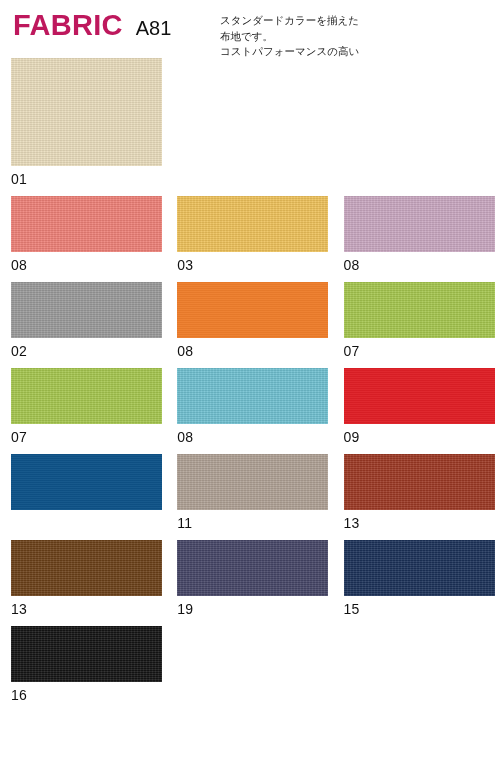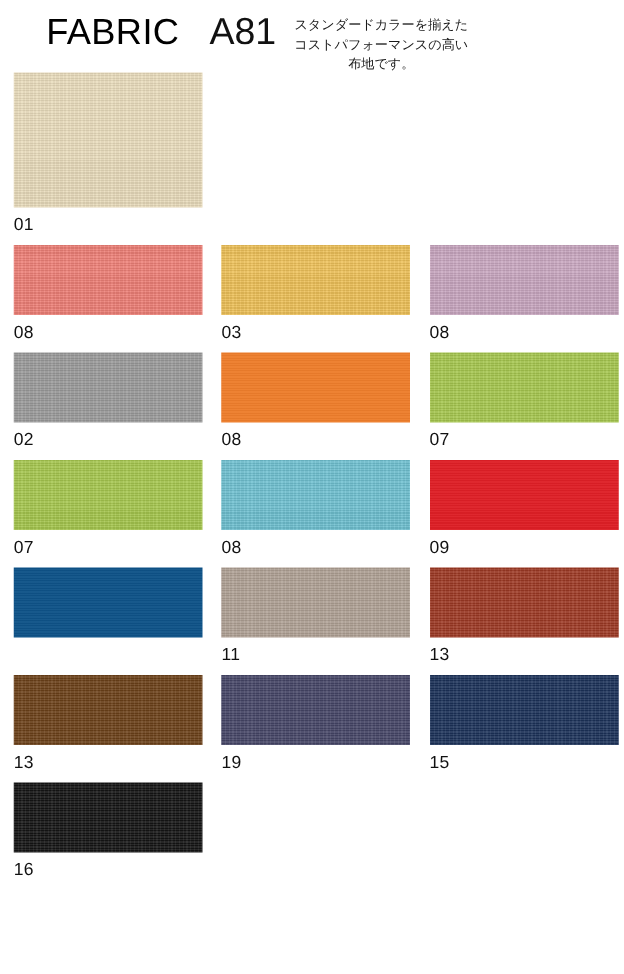--- a/index.html
+++ b/index.html
@@ -28,43 +28,41 @@
   .title-block {
     position: absolute;
     left: 13px;
     top: 11px;
     display: flex;
     align-items: baseline;
     white-space: nowrap;
   }
   .title-main {
     font-size: 29px;
-    font-weight: 400;
+    font-weight: 700;
     letter-spacing: 0.3px;
     line-height: 1;
-    color: #000000;
-    margin-left: 24px;
+    color: #be185d;
   }
   .title-code {
-    font-size: 30px;
+    font-size: 20px;
     font-weight: 400;
     line-height: 1;
-    margin-left: 24px;
+    margin-left: 13px;
     color: #111111;
   }
   .desc {
     position: absolute;
     left: 220px;
     top: 13px;
     width: 170px;
     font-size: 10.5px;
     line-height: 1.48;
     color: #1a1a1a;
     font-family: "DejaVu Sans", "Liberation Sans", sans-serif;
-    text-align: center;
   }
   .desc div { white-space: nowrap; }
 
   
   .grid {
     position: absolute;
     left: 0;
     top: 58px;
     width: 499px;
   }
@@ -129,22 +127,22 @@
 </head>
 <body>
 
 <div class="header">
   <div class="title-block">
     <span class="title-main">FABRIC</span>
     <span class="title-code">A81</span>
   </div>
   <div class="desc">
     <div>スタンダードカラーを揃えた</div>
+    <div>布地です。</div>
     <div>コストパフォーマンスの高い</div>
-    <div>布地です。</div>
   </div>
 </div>
 
 <div class="grid" id="swatch-grid">
     <div class="row">
       <div class="cell">
         <div class="swatch tall" style="background: rgb(233, 220, 188);"></div>
         <div class="label">01</div>
       </div>
       <div class="cell empty">

